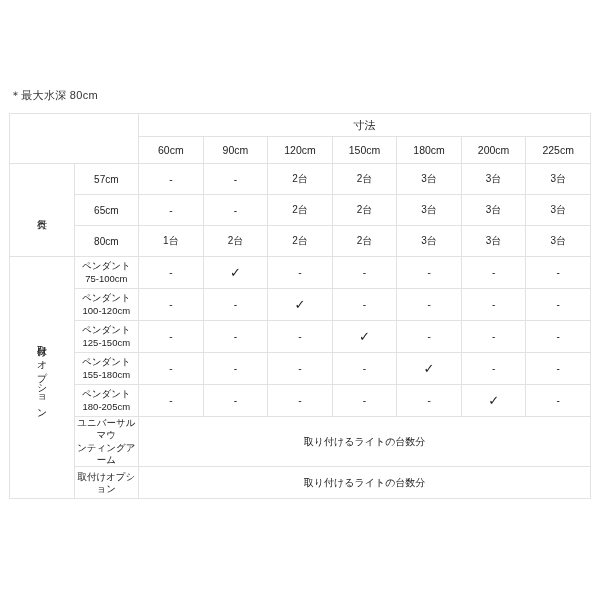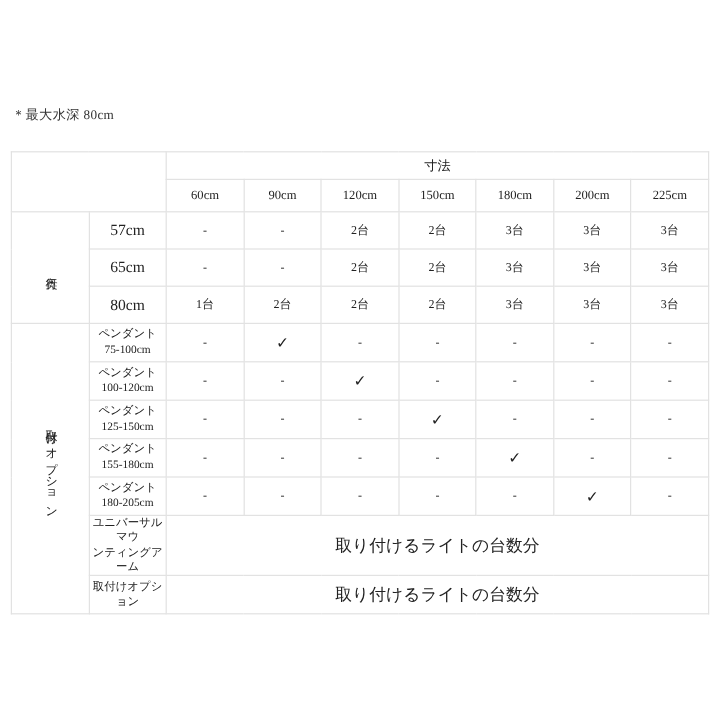--- a/index.html
+++ b/index.html
@@ -10,34 +10,33 @@
     background: #ffffff;
     font-family: "Liberation Sans", sans-serif;
     color: #222222;
   }
   .page {
     position: relative;
     width: 600px;
     height: 588px;
     box-sizing: border-box;
     overflow: hidden;
-    font-family: Liberation Serif, serif;
   }
   .note {
     position: absolute;
     left: 10px;
     top: 88px;
     font-size: 11px;
     color: #333333;
     letter-spacing: 0.3px;
   }
   table.spec {
     position: absolute;
     left: 9px;
-    top: 126px;
+    top: 113px;
     width: 582px;
     border-collapse: collapse;
     table-layout: fixed;
     font-size: 10px;
   }
   table.spec td, table.spec th {
     border: 1px solid #e2e2e2;
     padding: 0;
     text-align: center;
     vertical-align: middle;
@@ -70,21 +69,21 @@
     writing-mode: vertical-rl;
     text-orientation: upright;
     letter-spacing: 1px;
     display: inline-block;
     white-space: nowrap;
   }
   .rowlabel {
     background: #f5f5f5;
     text-align: left;
     padding-left: 10px;
-    font-size: 13px;
+    font-size: 10px;
     line-height: 1.3;
     font-weight: bold;
   }
   .rowlabel.small {
     font-weight: normal;
     font-size: 9.5px;
   }
   .datarow td {
     height: 30px;
   }
@@ -94,21 +93,21 @@
   .dash {
     color: #777777;
     font-size: 10px;
   }
   .check {
     font-size: 13px;
     color: #111111;
     line-height: 1;
   }
   .span-note {
-    font-size: 14px;
+    font-size: 10px;
     color: #222222;
   }
   .cellval {
     font-size: 10px;
   }
 </style>
 </head>
 <body>
 
 <div class="page">

